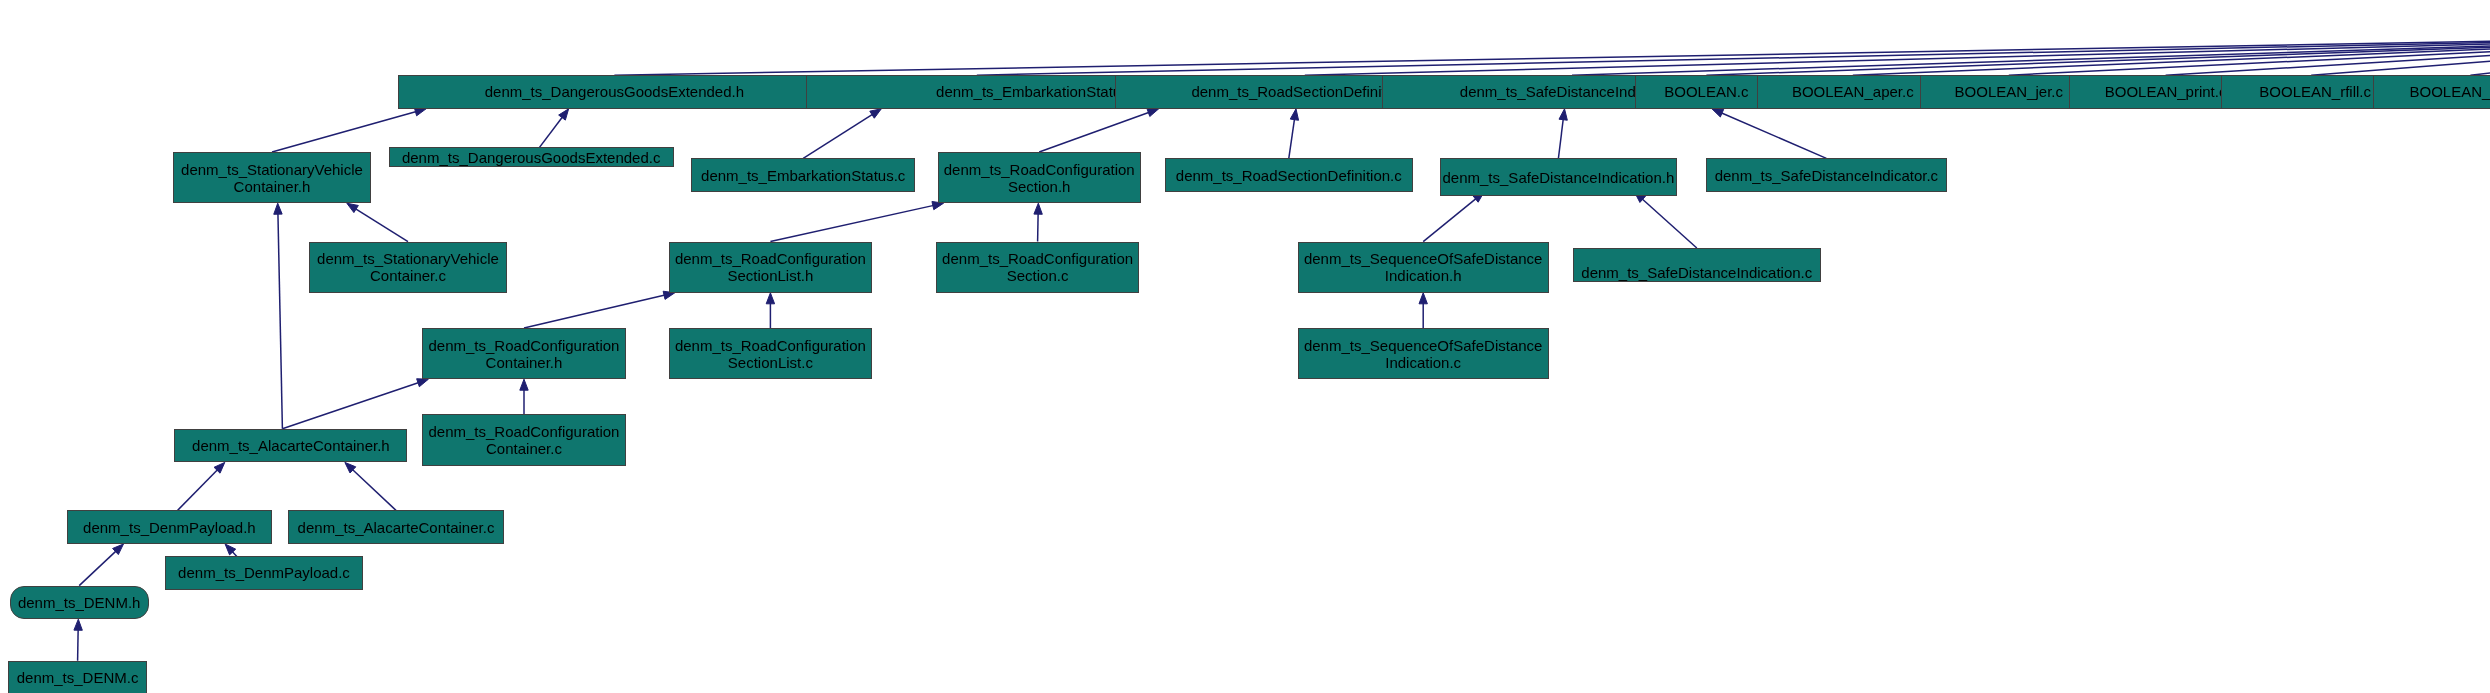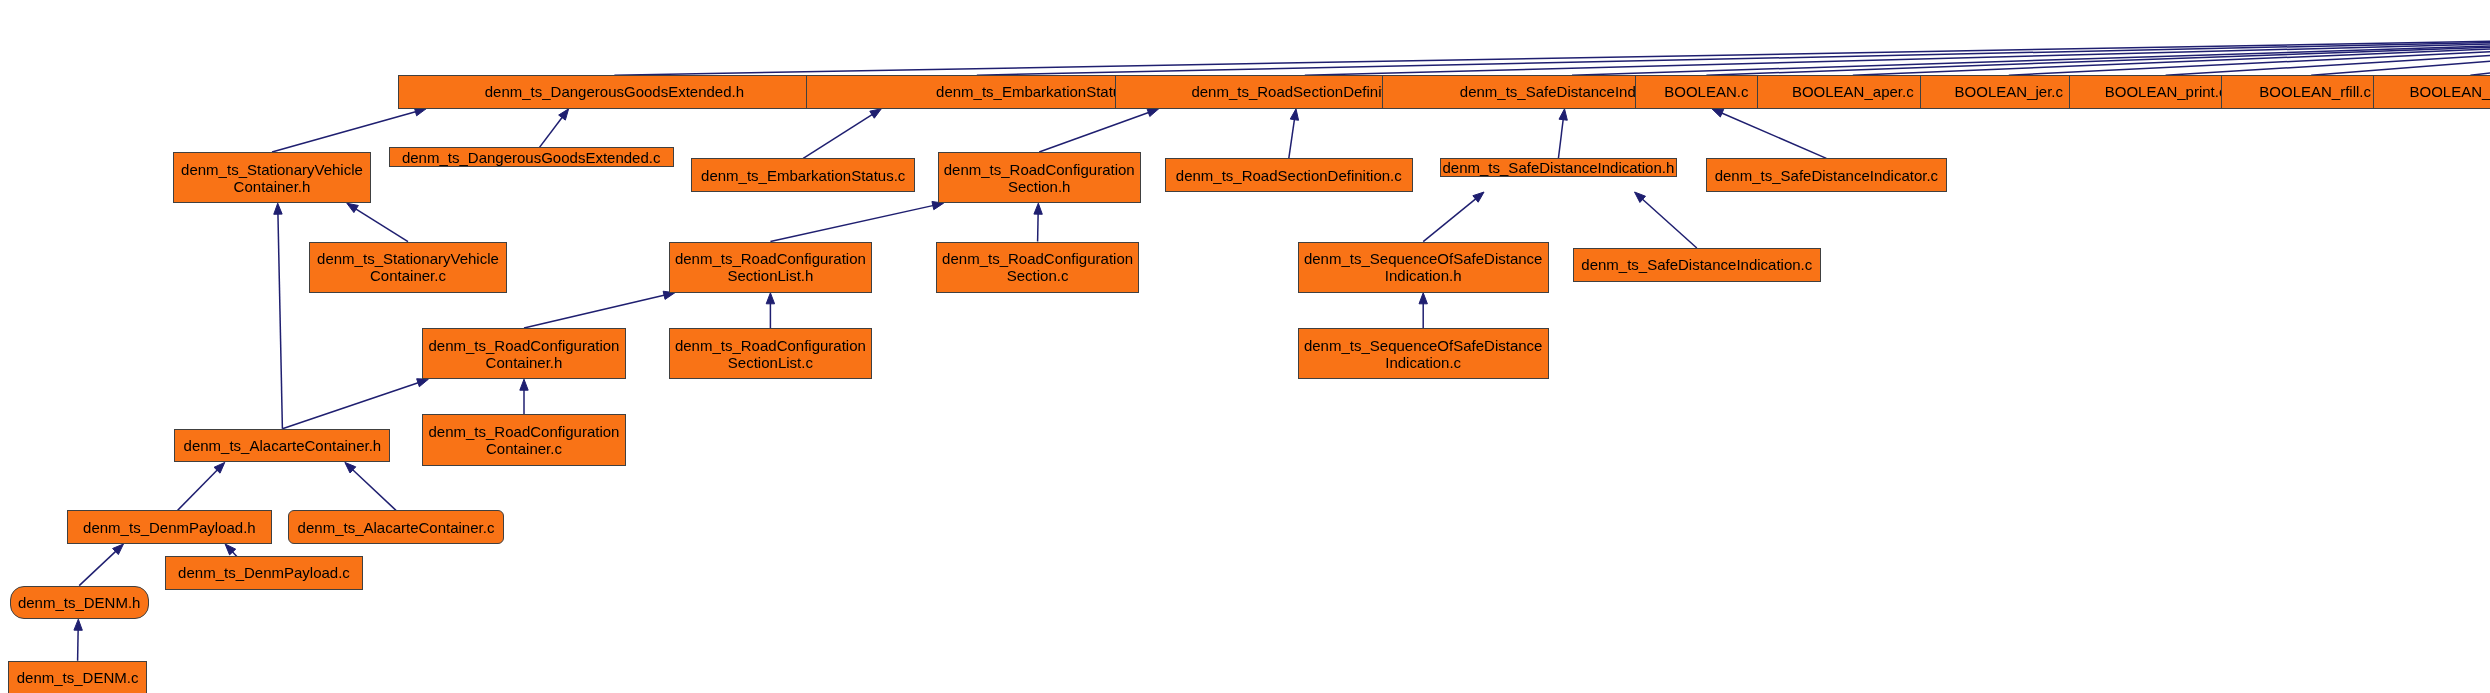--- a/index.html
+++ b/index.html
@@ -23,21 +23,21 @@
     height: 693px;
     pointer-events: none;
   }
   .gnode {
     position: absolute;
     box-sizing: border-box;
     display: flex;
     align-items: center;
     justify-content: center;
     text-align: center;
-    background: #f97316;
+    background: #0f766e;
     border: 1px solid #404040;
     color: #000000;
     font-size: 15px;
     line-height: 17px;
     white-space: pre-line;
     letter-spacing: 0px;
   }
   .gnode .label {
     display: block;
     padding: 0 5px;
@@ -127,39 +127,39 @@
       <div class="gnode" style="left: 2068.8px; top: 75.2px; width: 193.6px; height: 33.6px;"><span class="label">BOOLEAN_print.c</span></div>
       <div class="gnode" style="left: 2220.8px; top: 75.2px; width: 180.8px; height: 33.6px; padding-left: 8px;"><span class="label">BOOLEAN_rfill.c</span></div>
       <div class="gnode" style="left: 2372.8px; top: 75.2px; width: 195.2px; height: 33.6px;"><span class="label">BOOLEAN_uper.c</span></div>
       <div class="gnode" style="left: 172.8px; top: 152px; width: 198.4px; height: 51.2px;"><span class="label">denm_ts_StationaryVehicle
 Container.h</span></div>
       <div class="gnode" style="left: 388.8px; top: 147px; width: 284.8px; height: 20px;"><span class="label">denm_ts_DangerousGoodsExtended.c</span></div>
       <div class="gnode" style="left: 691.2px; top: 158.4px; width: 224px; height: 33.6px; text-align: center;"><span class="label">denm_ts_EmbarkationStatus.c</span></div>
       <div class="gnode" style="left: 937.6px; top: 152px; width: 203.2px; height: 51.2px;"><span class="label">denm_ts_RoadConfiguration
 Section.h</span></div>
       <div class="gnode" style="left: 1164.8px; top: 158.4px; width: 248px; height: 33.6px;"><span class="label">denm_ts_RoadSectionDefinition.c</span></div>
-      <div class="gnode" style="left: 1440px; top: 158.4px; width: 236.8px; height: 19px;"><span class="label">denm_ts_SafeDistanceIndication.h</span></div>
+      <div class="gnode" style="left: 1440px; top: 158.4px; width: 236.8px; height: 38px;"><span class="label">denm_ts_SafeDistanceIndication.h</span></div>
       <div class="gnode" style="left: 1705.6px; top: 158.4px; width: 241.6px; height: 33.6px;"><span class="label">denm_ts_SafeDistanceIndicator.c</span></div>
       <div class="gnode" style="left: 308.8px; top: 241.6px; width: 198.4px; height: 51.2px;"><span class="label">denm_ts_StationaryVehicle
 Container.c</span></div>
       <div class="gnode" style="left: 668.8px; top: 241.6px; width: 203.2px; height: 51.2px;"><span class="label">denm_ts_RoadConfiguration
 SectionList.h</span></div>
       <div class="gnode" style="left: 936px; top: 241.6px; width: 203.2px; height: 51.2px;"><span class="label">denm_ts_RoadConfiguration
 Section.c</span></div>
       <div class="gnode" style="left: 1297.6px; top: 241.6px; width: 251.2px; height: 51.2px;"><span class="label">denm_ts_SequenceOfSafeDistance
 Indication.h</span></div>
-      <div class="gnode" style="left: 1572.8px; top: 248px; width: 248px; height: 33.6px;"><span class="label">denm_ts_SafeDistanceIndication.c</span></div>
+      <div class="gnode" style="left: 1572.8px; top: 248px; width: 248px; height: 33.6px; align-items: flex-end;"><span class="label">denm_ts_SafeDistanceIndication.c</span></div>
       <div class="gnode" style="left: 422.4px; top: 328px; width: 203.2px; height: 51.2px;"><span class="label">denm_ts_RoadConfiguration
 Container.h</span></div>
       <div class="gnode" style="left: 668.8px; top: 328px; width: 203.2px; height: 51.2px;"><span class="label">denm_ts_RoadConfiguration
 SectionList.c</span></div>
       <div class="gnode" style="left: 1297.6px; top: 328px; width: 251.2px; height: 51.2px;"><span class="label">denm_ts_SequenceOfSafeDistance
 Indication.c</span></div>
-      <div class="gnode" style="left: 174.4px; top: 428.8px; width: 216px; height: 33.6px;"><span class="label">denm_ts_AlacarteContainer.h</span></div>
+      <div class="gnode" style="left: 174.4px; top: 428.8px; width: 233px; height: 33.6px;"><span class="label">denm_ts_AlacarteContainer.h</span></div>
       <div class="gnode" style="left: 422.4px; top: 414.4px; width: 203.2px; height: 51.2px;"><span class="label">denm_ts_RoadConfiguration
 Container.c</span></div>
       <div class="gnode" style="left: 67px; top: 510.4px; width: 204.8px; height: 33.6px;"><span class="label">denm_ts_DenmPayload.h</span></div>
-      <div class="gnode" style="left: 288px; top: 510.4px; width: 216px; height: 33.6px; border-radius: 6px;"><span class="label">denm_ts_AlacarteContainer.c</span></div>
+      <div class="gnode" style="left: 288px; top: 510.4px; width: 216px; height: 33.6px;"><span class="label">denm_ts_AlacarteContainer.c</span></div>
       <div class="gnode" style="left: 9.6px; top: 585.6px; width: 139.2px; height: 33.6px; border-radius: 14px;"><span class="label">denm_ts_DENM.h</span></div>
       <div class="gnode" style="left: 164.8px; top: 556px; width: 198.4px; height: 33.6px;"><span class="label">denm_ts_DenmPayload.c</span></div>
       <div class="gnode" style="left: 8px; top: 660.8px; width: 139.2px; height: 33.6px;"><span class="label">denm_ts_DENM.c</span></div>
     </div>
 </div>
 
 </body></html>

